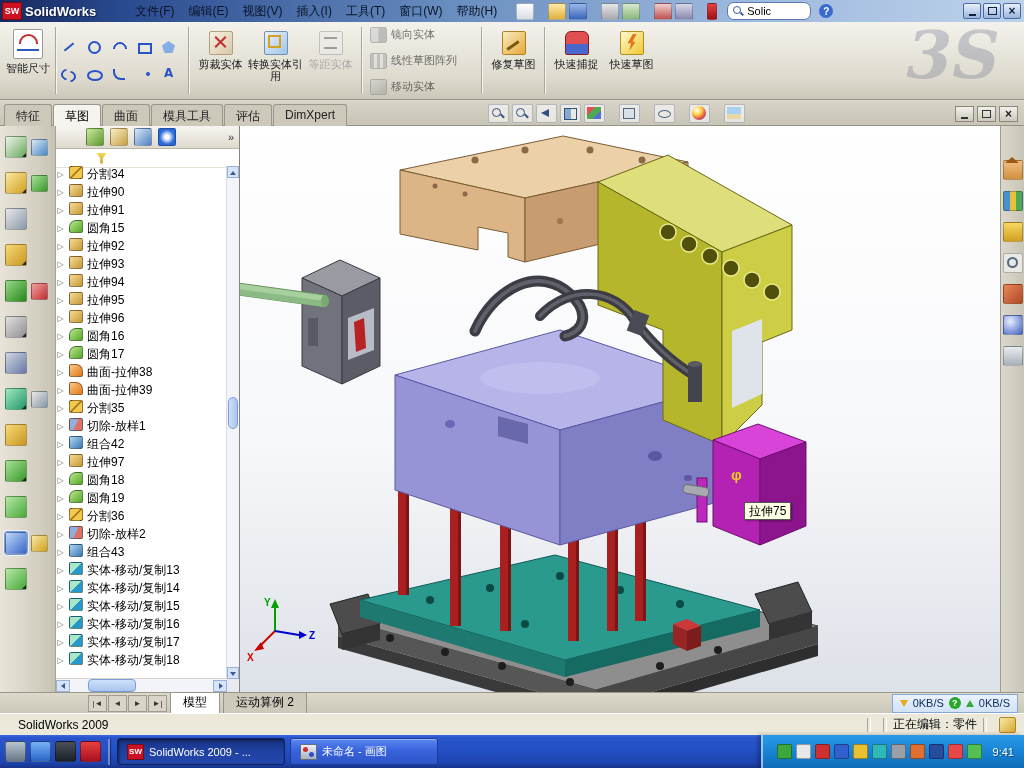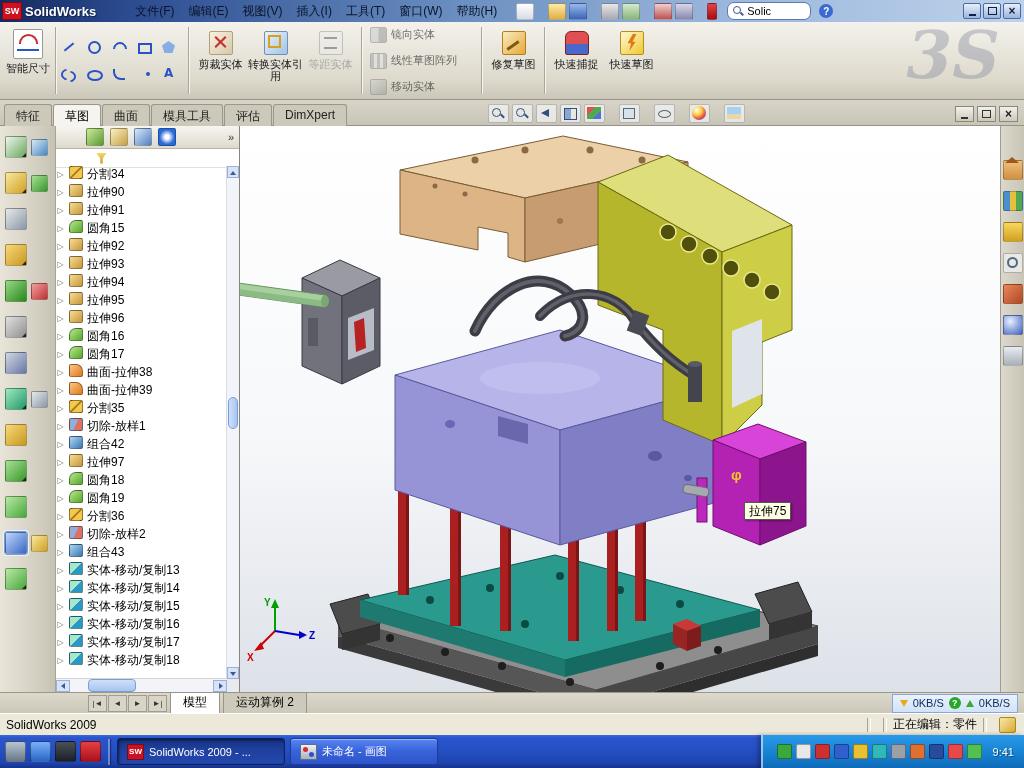--- a/index.html
+++ b/index.html
@@ -239,21 +239,21 @@
     background:linear-gradient(#eaf2fc,#d2e2f6);border:1px solid #86a8d8;font-size:11px;color:#103060}
   .arr-dn{width:0;height:0;border-left:4px solid transparent;border-right:4px solid transparent;border-top:7px solid #e8a818}
   .arr-up{width:0;height:0;border-left:4px solid transparent;border-right:4px solid transparent;border-bottom:7px solid #38a838}
   .q-circle{width:12px;height:12px;border-radius:50%;background:#28a828;color:#fff;font-size:9px;font-weight:bold;
     display:inline-flex;align-items:center;justify-content:center}
   .q-circle::before{content:"?"}
 
   
   .statusbar{position:absolute;left:0;top:713px;width:1024px;height:22px;box-sizing:border-box;
     background:#ece9da;border-top:1px solid #fff;display:flex;align-items:center;font-size:12px}
-  .sb-left{margin-left:6px}
+  .sb-left{margin-left:18px}
   .sb-right{margin-left:auto;display:flex;align-items:center}
   .ssep{width:2px;height:14px;border-left:1px solid #a8a496;border-right:1px solid #fff;margin:0 6px}
   .status-tool{width:15px;height:14px;background:linear-gradient(135deg,#f8e8a8,#d8a830);
     border:1px solid #a88820;border-radius:2px;margin:0 8px 0 6px}
 
   
   .taskbar{position:absolute;left:0;top:735px;width:1024px;height:33px;display:flex;align-items:center;
     background:linear-gradient(#3a6ae0 0%,#2a55cc 8%,#2450c4 45%,#1e44ae 85%,#16328a 100%)}
   .ql{display:flex;gap:4px;margin-left:5px}
   .qli{width:19px;height:19px;border-radius:3px;border:1px solid rgba(0,0,20,.4)}

